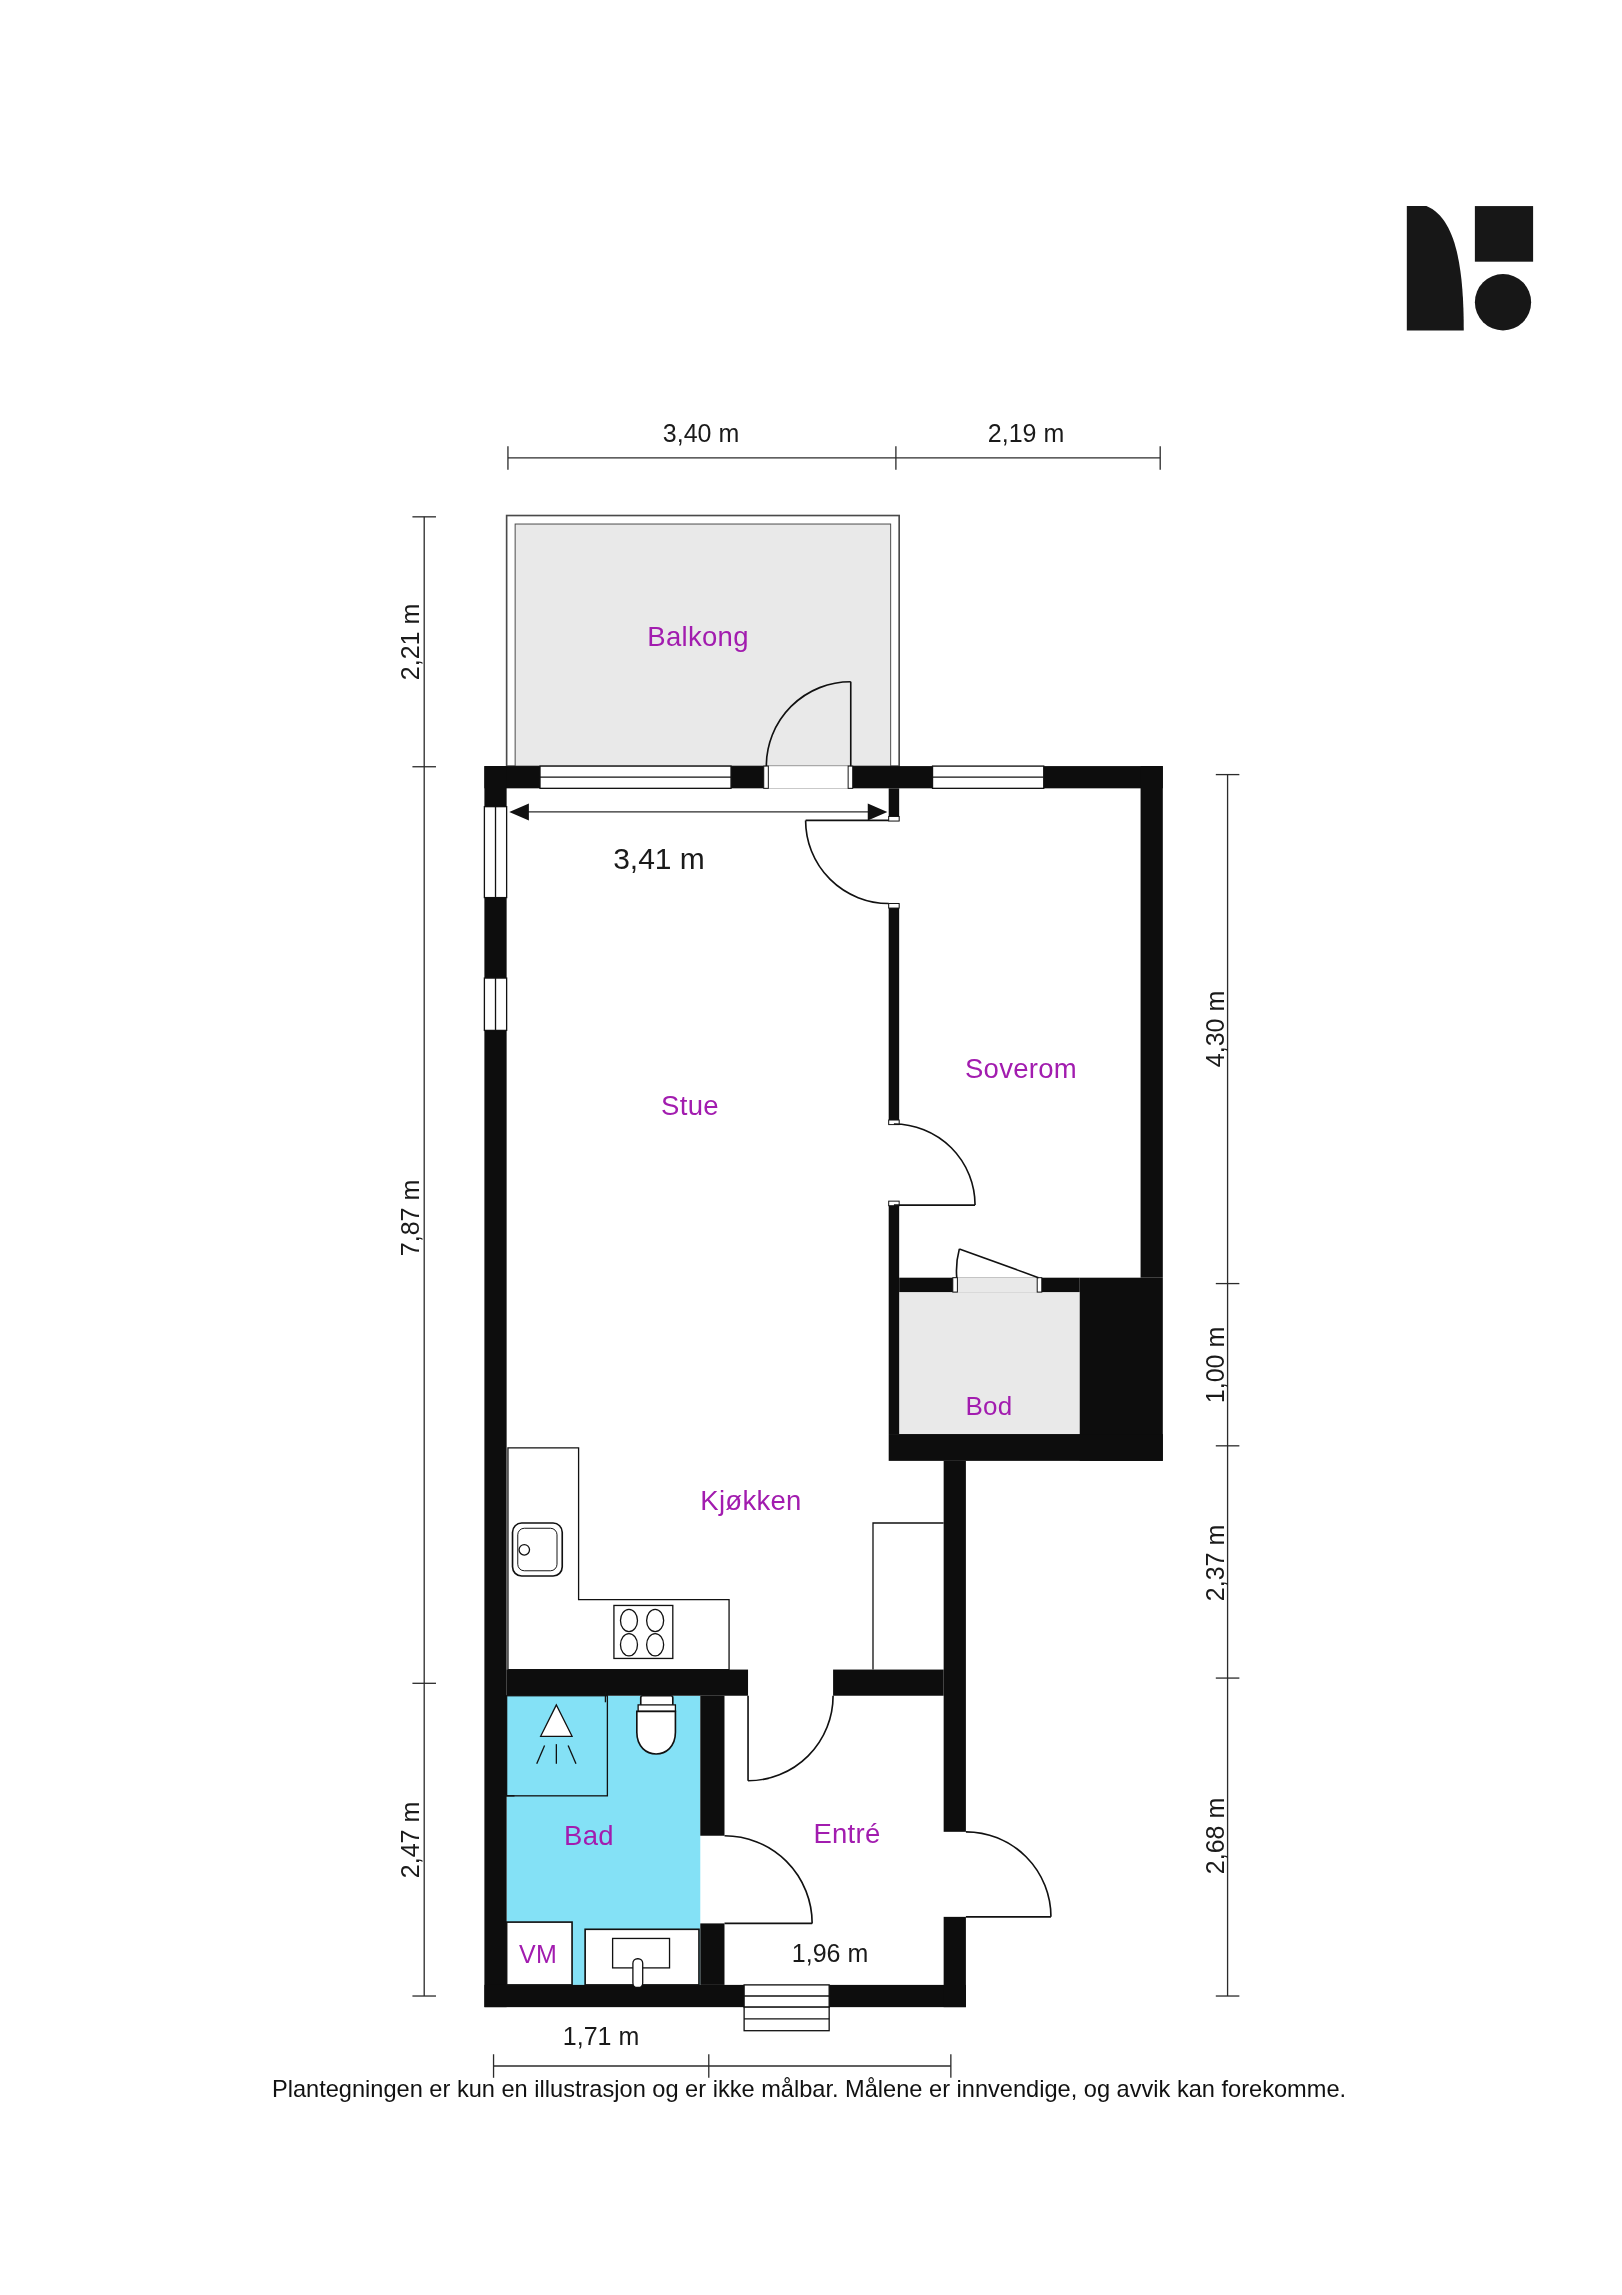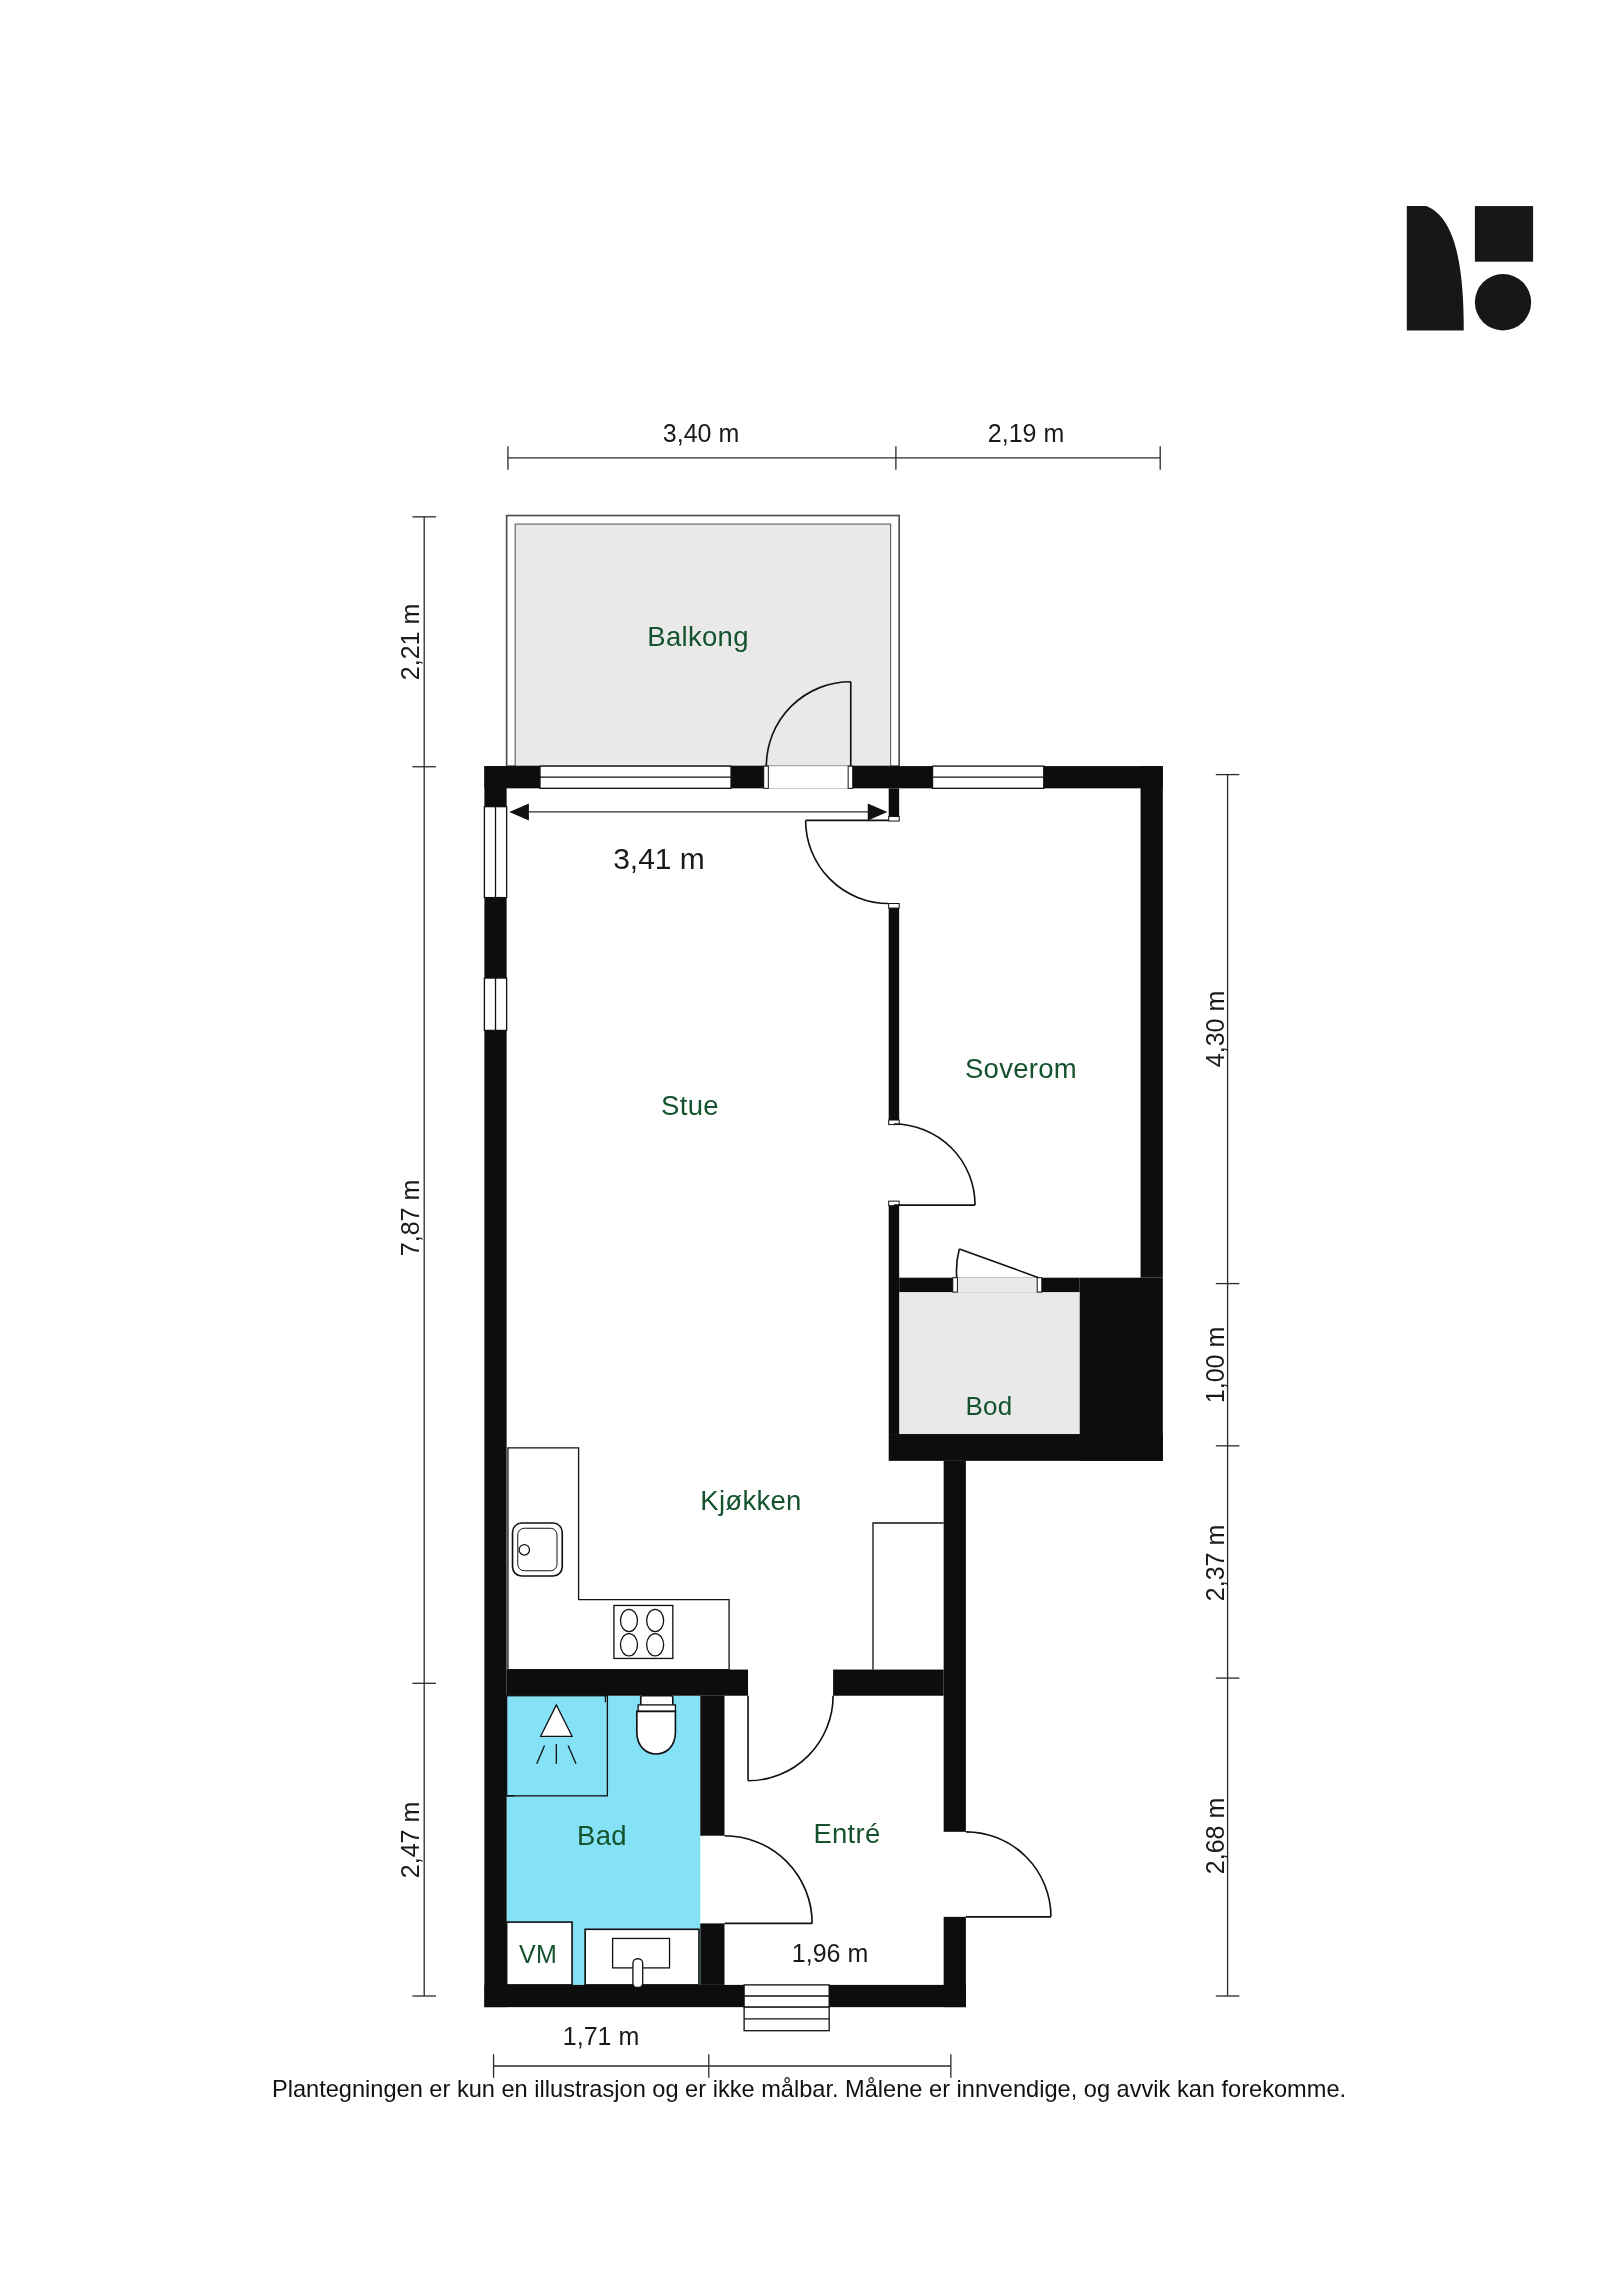--- a/index.html
+++ b/index.html
@@ -1,19 +1,19 @@
 <!DOCTYPE html>
 <html style="font-size:10.5px"><head>
 <meta charset="utf-8">
 <style>
   html,body{margin:0;padding:0;background:#ffffff;}
   #plan{position:relative;width:1623px;height:2295px;background:#ffffff;overflow:hidden;
         font-family:"Liberation Sans","DejaVu Sans",sans-serif;}
   #plan svg{position:absolute;left:0;top:0;}
-  .lbl{position:absolute;transform:translate(-50%,-50%);color:#14532d;font-size:27.5px;
+  .lbl{position:absolute;transform:translate(-50%,-50%);color:#a21caf;font-size:27.5px;
        white-space:nowrap;letter-spacing:0.3px;}
   .dim{position:absolute;transform:translate(-50%,-50%);color:#1a1a1a;font-size:25px;white-space:nowrap;}
   .dim.vert{transform:translate(-50%,-50%) rotate(-90deg);}
   .small{font-size:26px;margin-top:44px;}
   .footer{position:absolute;transform:translate(-50%,-50%);color:#111;font-size:23.6px;white-space:nowrap;}
 </style>
 </head>
 <body>
 
 <div id="plan">
@@ -181,21 +181,21 @@
     <rect x="2254" y="315" width="89" height="85"></rect>
     <circle cx="2297" cy="462" r="43"></circle>
   </g>
 </svg>
 
   <span class="lbl" style="left:698px;top:637px;">Balkong</span>
   <span class="lbl" style="left:690px;top:1106px;">Stue</span>
   <span class="lbl" style="left:1021px;top:1029px;margin-top:40px;">Soverom</span>
   <span class="lbl small" style="left:989px;top:1362px;">Bod</span>
   <span class="lbl" style="left:751px;top:1501px;">Kjøkken</span>
-  <span class="lbl" style="left:602px;top:1836px;">Bad</span>
+  <span class="lbl" style="left:589px;top:1836px;">Bad</span>
   <span class="lbl" style="left:847px;top:1834px;">Entré</span>
   <span class="lbl" style="left:538px;top:1954px;font-size:25px;">VM</span>
 
   <span class="dim" style="left:701px;top:433px;">3,40 m</span>
   <span class="dim" style="left:1026px;top:433px;">2,19 m</span>
   <span class="dim" style="left:659px;top:859px;font-size:30px;">3,41 m</span>
   <span class="dim vert" style="left:410px;top:642px;">2,21 m</span>
   <span class="dim vert" style="left:410px;top:1218px;">7,87 m</span>
   <span class="dim vert" style="left:410px;top:1840px;">2,47 m</span>
   <span class="dim vert" style="left:1215px;top:1029px;">4,30 m</span>

